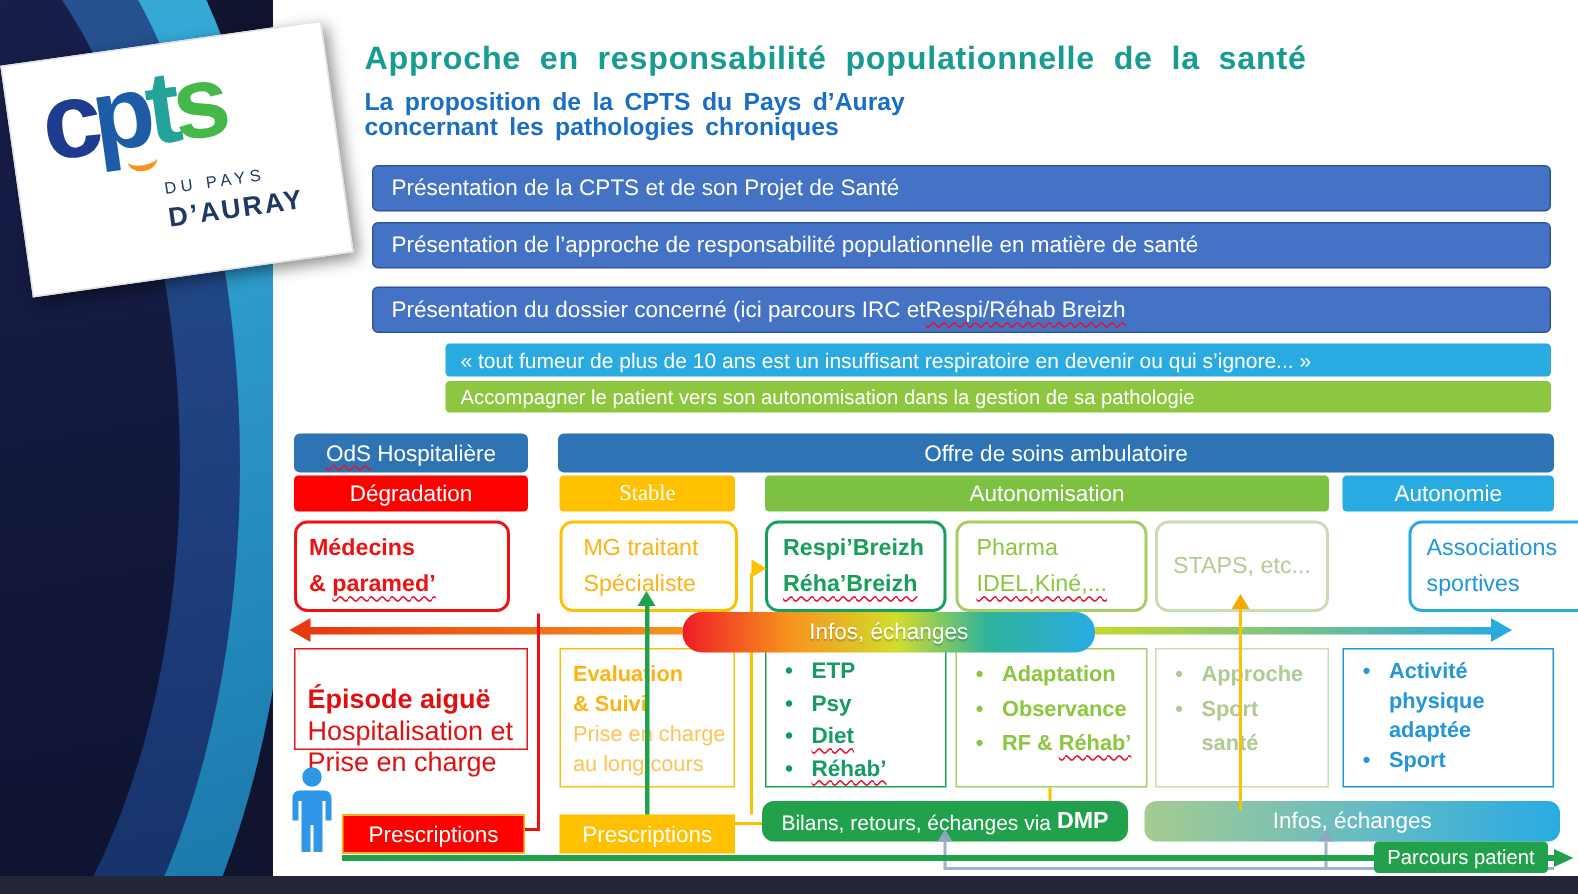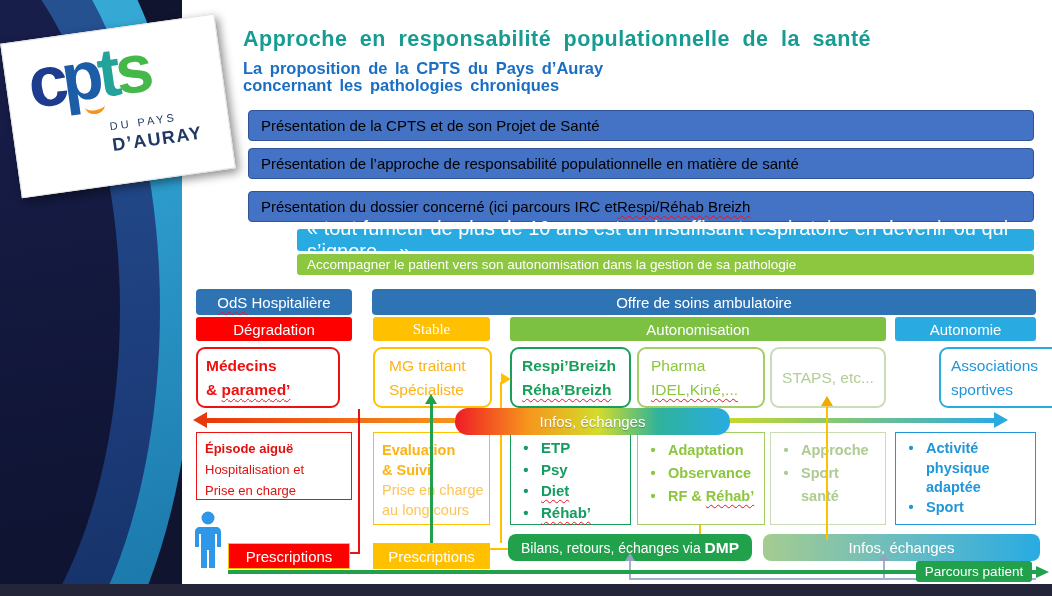--- a/index.html
+++ b/index.html
@@ -35,22 +35,22 @@
   .logo-sub .l2{font-size:18px;font-weight:700;letter-spacing:1.5px;}
 
   .footer-bar{left:0;top:584px;width:1052px;height:12px;background:#242538;z-index:5;}
 
   
   .title{left:243px;top:27px;width:800px;font-size:21.5px;font-weight:700;color:#189c92;letter-spacing:.5px;word-spacing:6px;}
   .subtitle{left:243px;top:60px;width:700px;font-size:16.5px;font-weight:700;color:#1a6fc4;line-height:17px;word-spacing:3px;}
 
   
   .agenda{left:248px;width:786px;height:31px;background:#4472c4;border:1.5px solid #2f5597;border-radius:4px;
-          color:#000000;font-size:15px;display:flex;align-items:center;padding-left:12px;box-sizing:border-box;}
-  .quote{left:297px;top:229px;width:737px;height:22px;background:#29abe2;border-radius:3px;color:#fff;font-size:20px;
+          color:#ffffff;font-size:15px;display:flex;align-items:center;padding-left:12px;box-sizing:border-box;}
+  .quote{left:297px;top:229px;width:737px;height:22px;background:#29abe2;border-radius:3px;color:#fff;font-size:14px;
          display:flex;align-items:center;padding-left:10px;box-sizing:border-box;}
   .goal{left:297px;top:254px;width:737px;height:21px;background:#8dc63f;border-radius:3px;color:#fff;font-size:13.5px;
         display:flex;align-items:center;padding-left:10px;box-sizing:border-box;}
 
   
   .hdr{top:289px;height:26px;background:#2e74b5;border-radius:4px;color:#fff;font-size:15px;
        display:flex;align-items:center;justify-content:center;box-sizing:border-box;}
   .stage{top:317px;height:24px;border-radius:3px;color:#fff;font-size:15px;
          display:flex;align-items:center;justify-content:center;box-sizing:border-box;z-index:2;}
 
@@ -171,21 +171,21 @@
   <div class="tri" style="left:501px;top:373px;border-top:6px solid transparent;border-bottom:6px solid transparent;border-left:10px solid #ffc000;z-index:2;"></div>
   <div class="vline" style="left:500px;top:382px;width:2px;height:161px;background:#ffc000;"></div>
 
   <div class="vline" style="left:699px;top:430px;width:2px;height:106px;background:#ffc000;z-index:1;"></div>
 
   <div class="tri" style="left:821px;top:396px;border-left:6px solid transparent;border-right:6px solid transparent;border-bottom:10px solid #f2a900;z-index:3;"></div>
   <div class="vline" style="left:826px;top:406px;width:2px;height:134px;background:#ffc000;z-index:3;"></div>
 
   <div class="vline" style="left:490px;top:548px;width:18px;height:2px;background:#ffc000;"></div>
 
-  <div class="abs bbox" style="left:196px;width:156px;height:68px;border:1.5px solid #ee1111;color:#e01010;font-size:13px;line-height:21px;padding:5px 0 0 8px;">
+  <div class="abs bbox" style="left:196px;width:156px;height:68px;border:1.5px solid #ee1111;color:#e01010;font-size:18px;line-height:21px;padding:23px 0 0 8px;">
     <div style="font-weight:700;">Épisode aiguë</div>
     <div>Hospitalisation et</div>
     <div>Prise en charge</div>
   </div>
 
   <div class="abs bbox" style="left:373px;width:117px;height:93px;border:1.5px solid #ffc000;font-size:14.5px;line-height:20px;padding:7px 0 0 8px;">
     <div style="position:relative;z-index:4;">
       <div style="font-weight:700;color:#fcb316;">Evaluation</div>
       <div style="font-weight:700;color:#fcb316;">&amp; Suivi</div>
       <div style="color:#fdc457;">Prise en charge</div>

